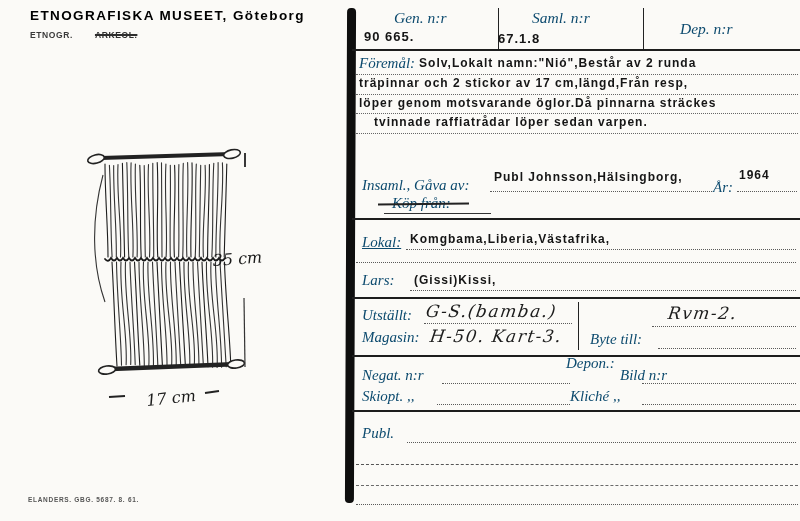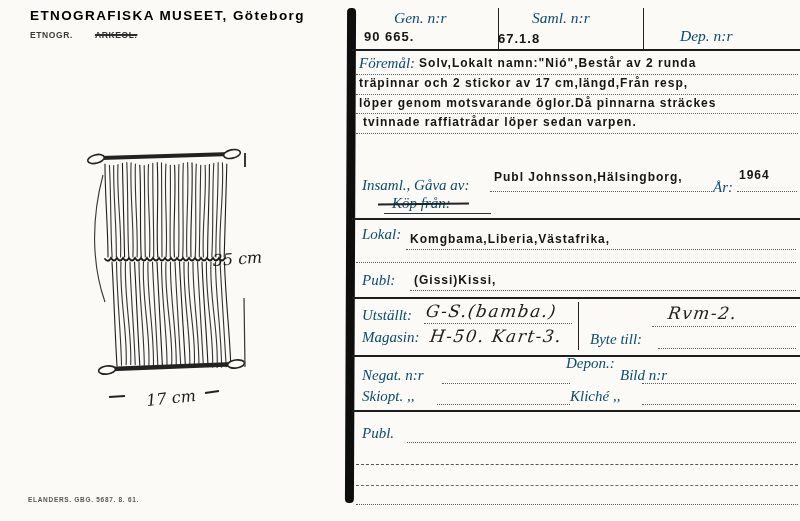--- a/index.html
+++ b/index.html
@@ -141,64 +141,64 @@
 <div class="abs edge-bar"></div>
 
 
 <div class="abs" style="left:356px;top:8px;width:442px;height:41px;">
   <div class="abs vdiv" style="left:142px;top:0;height:41px;"></div>
   <div class="abs vdiv" style="left:287px;top:0;height:41px;"></div>
   <div class="abs lbl hdr-lbl" style="left:38px;top:1px;">Gen. n:r</div>
   <div class="abs typed" style="left:8px;top:21px;font-size:13px;">90 665.</div>
   <div class="abs lbl hdr-lbl" style="left:176px;top:1px;">Saml. n:r</div>
   <div class="abs typed" style="left:142px;top:23px;font-size:13px;">67.1.8</div>
-  <div class="abs lbl hdr-lbl" style="left:324px;top:19px;">Dep. n:r</div>
+  <div class="abs lbl hdr-lbl" style="left:324px;top:12px;">Dep. n:r</div>
   <div class="abs typed" style="left:300px;top:23px;"></div>
 </div>
 <div class="abs solid-line" style="left:352px;top:49px;width:448px;"></div>
 
 
 <div class="abs foremal">
   <div class="fline">
     <span class="lbl">Föremål:</span>
     <span class="typed">Solv,Lokalt namn:"Nió",Består av 2 runda</span>
   </div>
   <div class="fline">
       <span class="typed">träpinnar och 2 stickor av 17 cm,längd,Från resp,</span>
     </div>
   <div class="fline">
       <span class="typed">löper genom motsvarande öglor.Då pinnarna sträckes</span>
     </div>
-  <div class="fline" style="padding-left:7px;">
+  <div class="fline" style="padding-left:18px;">
       <span class="typed">tvinnade raffiatrådar löper sedan varpen.</span>
     </div>
 </div>
 
 
 <div class="abs typed" style="left:494px;top:170px;">Publ Johnsson,Hälsingborg,</div>
 <div class="abs lbl" style="left:362px;top:177px;">Insaml., Gåva av:</div>
 <div class="abs dotted-line" style="left:490px;top:191px;width:222px;"></div>
 <div class="abs lbl" style="left:713px;top:179px;">År:</div>
 <div class="abs typed" style="left:739px;top:168px;">1964</div>
 <div class="abs dotted-line" style="left:737px;top:191px;width:60px;"></div>
 <div class="abs lbl strike-wrap" style="left:392px;top:194px;">
   <span>Köp från:</span>
   <span class="strike"></span>
   <span class="under"></span>
 </div>
 <div class="abs solid-line" style="left:352px;top:218px;width:448px;"></div>
 
 
-<div class="abs lbl" style="left:362px;top:226px;">Lokal:</div>
+<div class="abs lbl" style="left:362px;top:234px;text-decoration:underline;">Lokal:</div>
 <div class="abs typed" style="left:410px;top:232px;">Komgbama,Liberia,Västafrika,</div>
 <div class="abs dotted-line" style="left:406px;top:249px;width:390px;"></div>
 <div class="abs dotted-line" style="left:356px;top:262px;width:440px;"></div>
 
 
-<div class="abs lbl" style="left:362px;top:272px;">Publ:</div>
+<div class="abs lbl" style="left:362px;top:272px;">Lars:</div>
 <div class="abs typed" style="left:414px;top:273px;">(Gissi)Kissi,</div>
 <div class="abs dotted-line" style="left:410px;top:290px;width:386px;"></div>
 <div class="abs solid-line" style="left:352px;top:297px;width:448px;"></div>
 
 
 <div class="abs lbl" style="left:362px;top:307px;">Utställt:</div>
 <div class="abs hand" style="left:426px;top:301px;">G-S.(bamba.)</div>
 <div class="abs dotted-line" style="left:424px;top:323px;width:148px;"></div>
 <div class="abs lbl" style="left:362px;top:329px;">Magasin:</div>
 <div class="abs hand" style="left:430px;top:326px;">H-50. Kart-3.</div>

